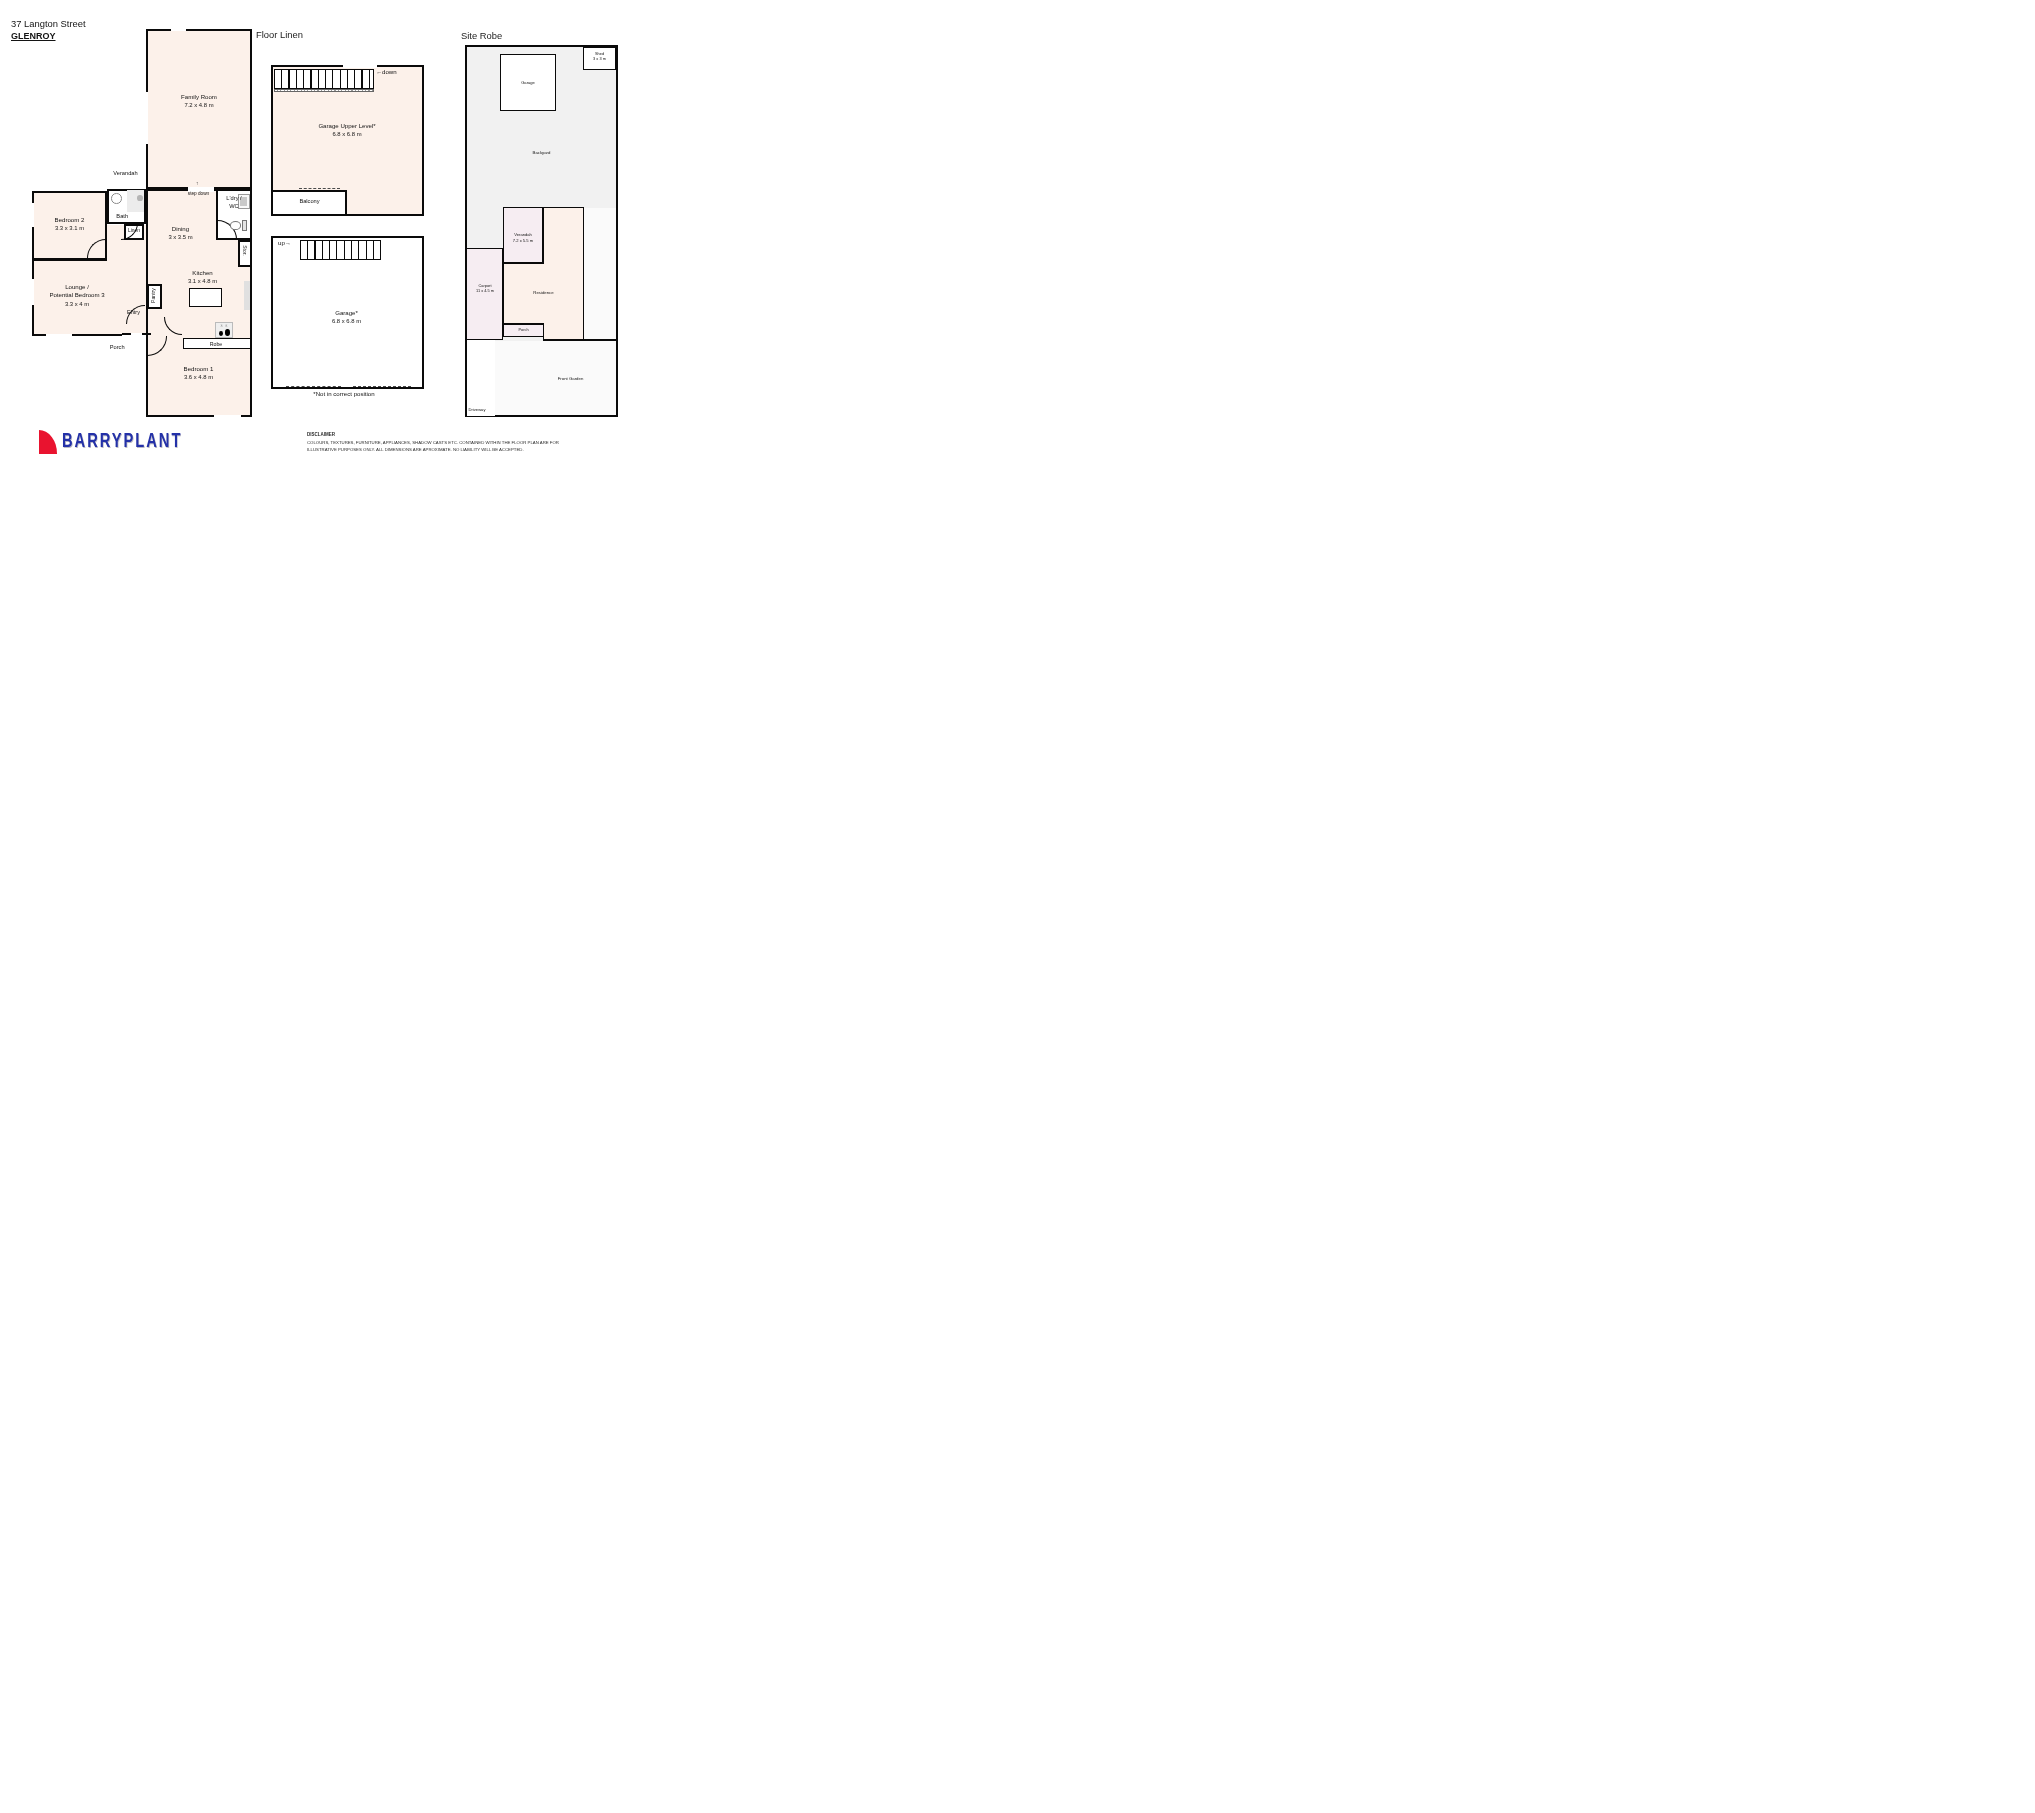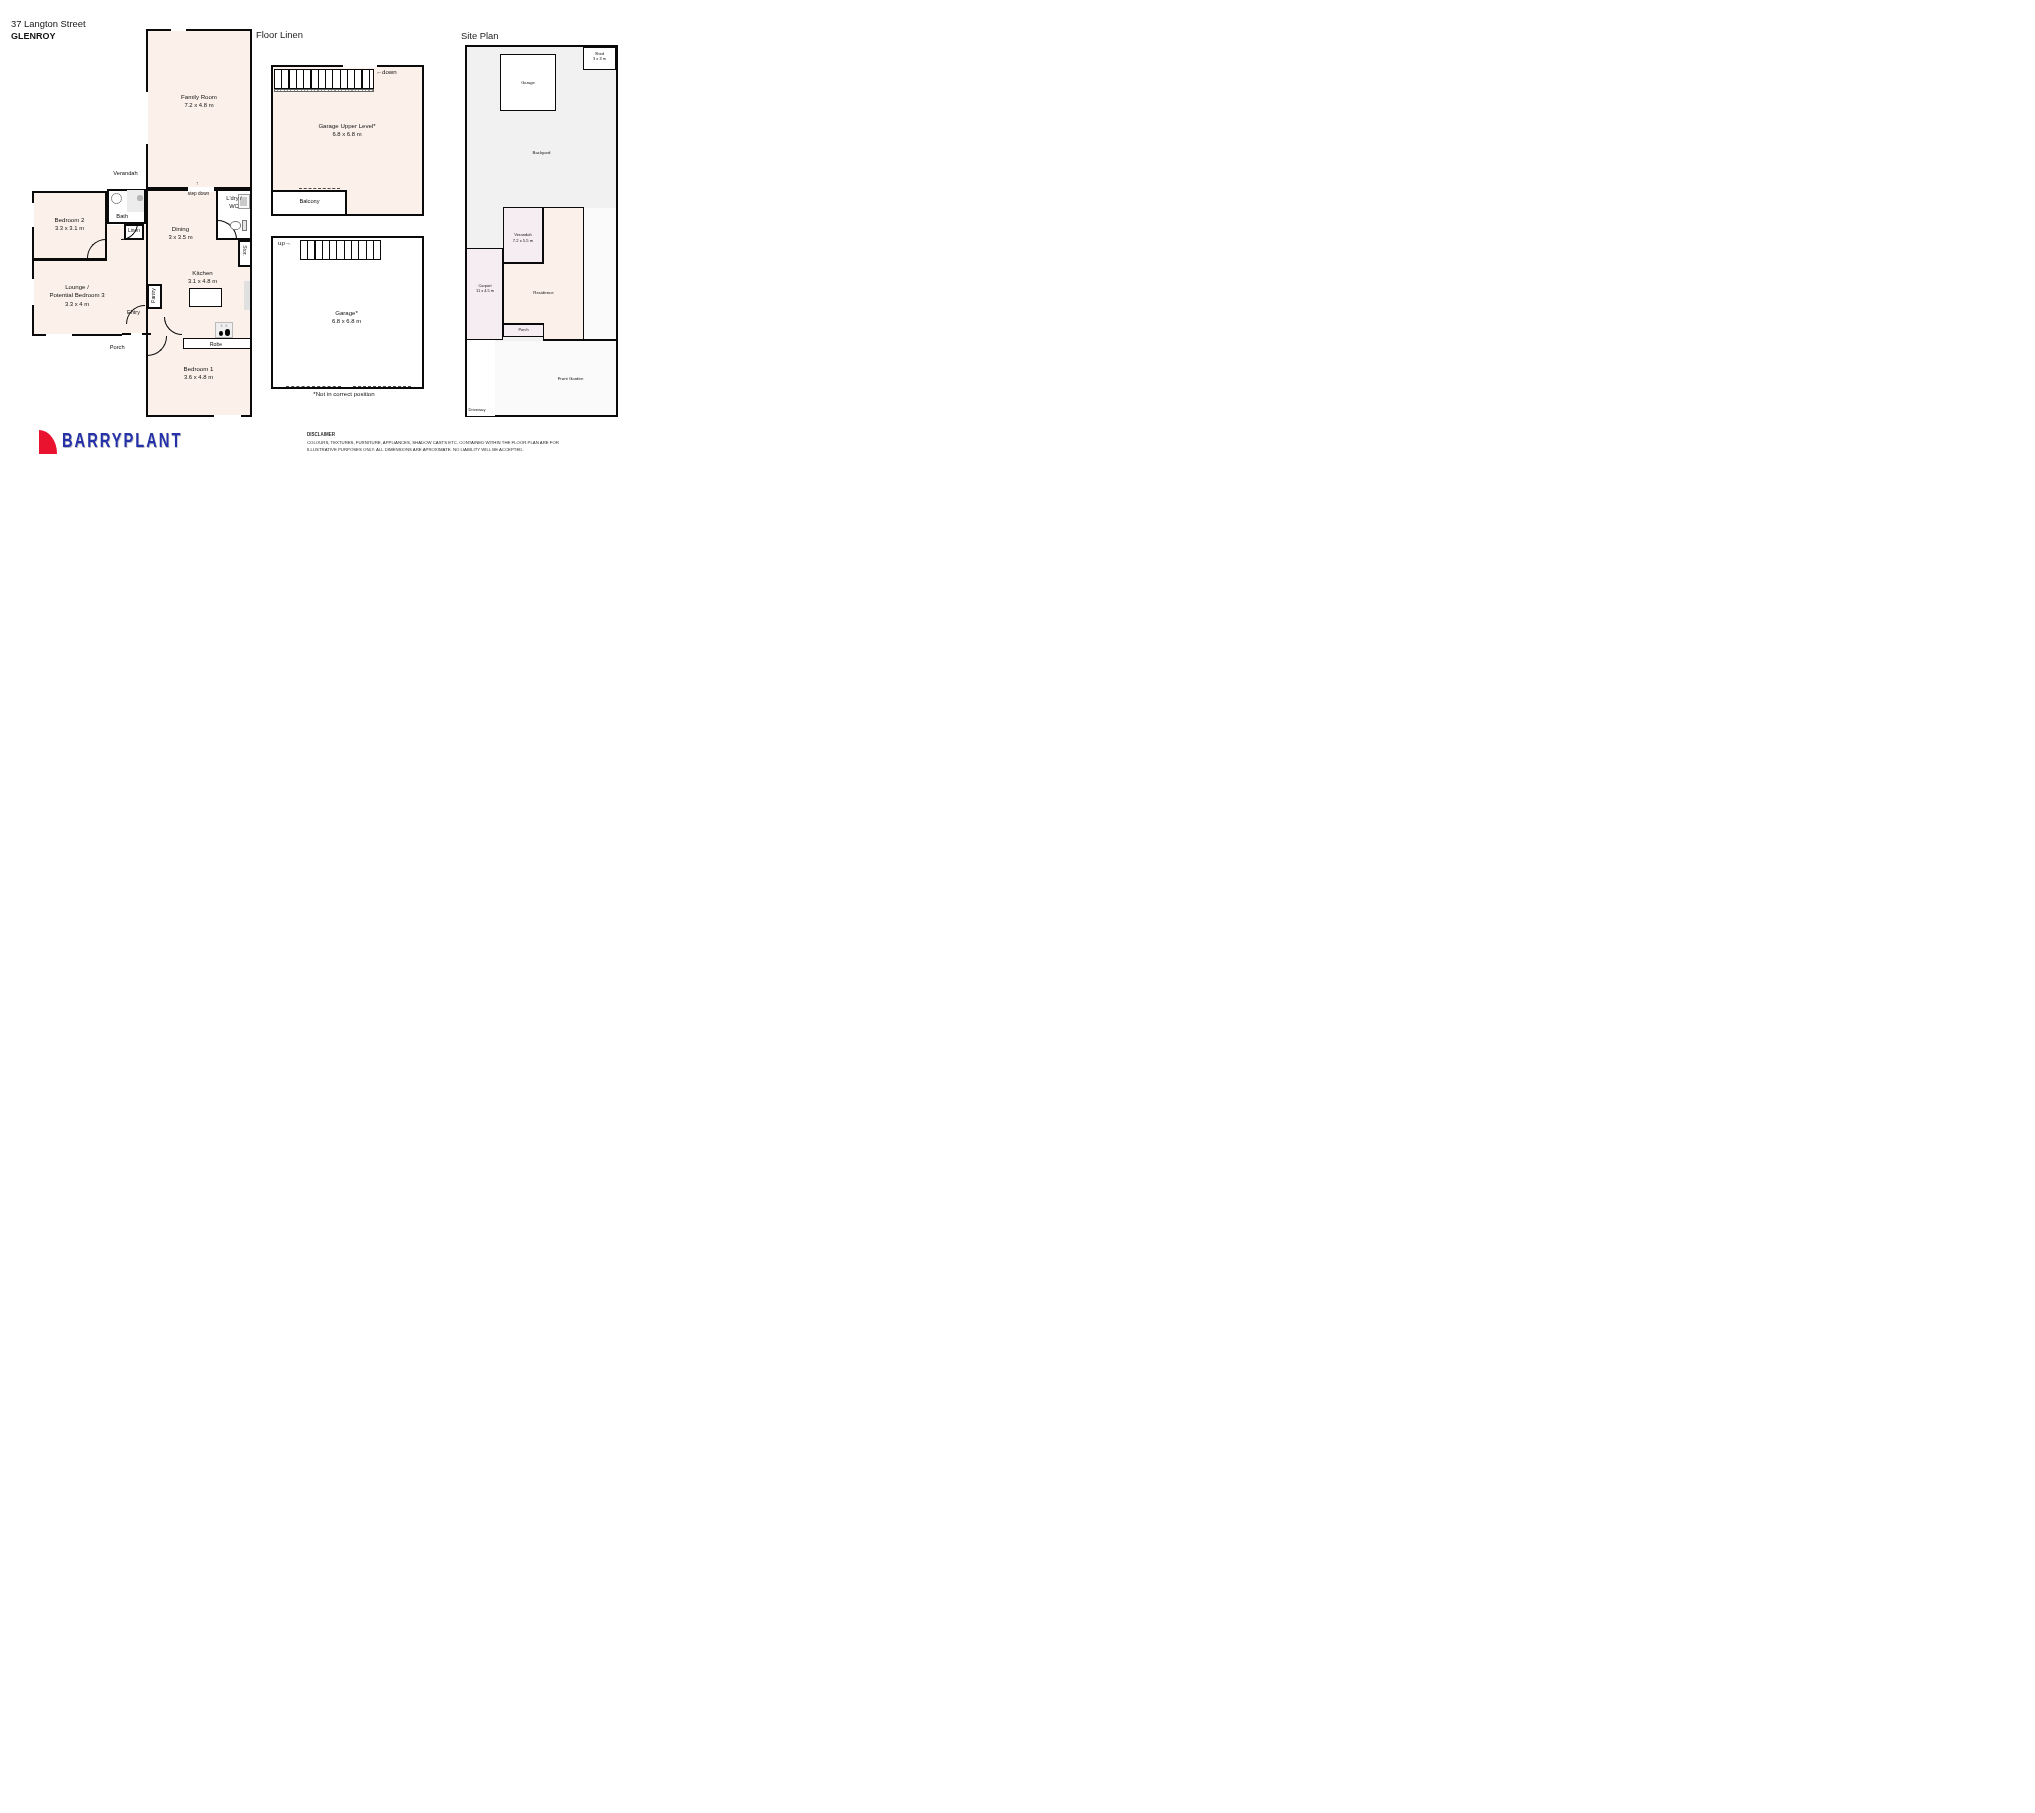--- a/index.html
+++ b/index.html
@@ -45,23 +45,23 @@
   #disc-title{position:absolute;font-size:4.5px;font-weight:bold;color:#2b2b2b;}
   #disc-body{position:absolute;font-size:4.3px;color:#2b2b2b;line-height:1.62;width:269px;}
   .icon{position:absolute;box-sizing:border-box;}
 </style>
 </head>
 <body>
 
 <div id="page">
 
   <div class="abs" style="left:11px;top:18px;font-size:9.4px;">37 Langton Street</div>
-  <div class="abs" style="left:11px;top:31px;font-size:9px;font-weight:bold;">GLENROY</div>
+  <div class="abs" style="left:11px;top:31px;font-size:9px;font-weight:bold;text-decoration:underline;">GLENROY</div>
   <div class="abs" style="left:256px;top:28.5px;font-size:9.4px;color:#222;">Floor Linen</div>
-  <div class="abs" style="left:461px;top:30px;font-size:9.4px;color:#222;">Site Plan</div>
+  <div class="abs" style="left:461px;top:30px;font-size:9.4px;color:#222;">Site Robe</div>
 
   <div class="room" style="left:146px;top:29px;width:106px;height:160px;"></div>
   <div class="room" style="left:146px;top:189px;width:106px;height:228px;"></div>
   <div class="room" style="left:32px;top:191px;width:75px;height:69px;"></div>
   <div class="room" style="left:32px;top:259px;width:90px;height:77px;"></div>
   <div class="flat" style="left:107px;top:225px;width:39px;height:109px;"></div>
   <div class="wallseg" style="left:122px;top:333px;width:28.5px;height:2.4px;"></div>
   <div class="gap" style="left:131px;top:333px;width:11.4px;height:2.4px;"></div>
   <div class="gap" style="left:188px;top:187px;width:26px;height:4.9px;"></div>
 

